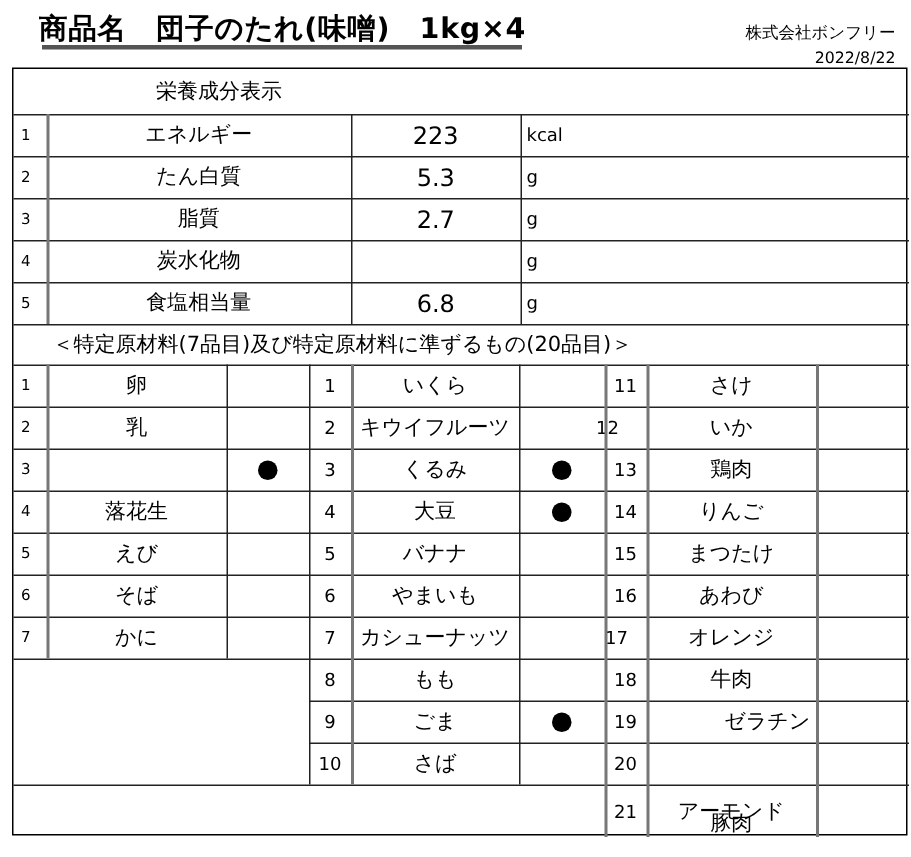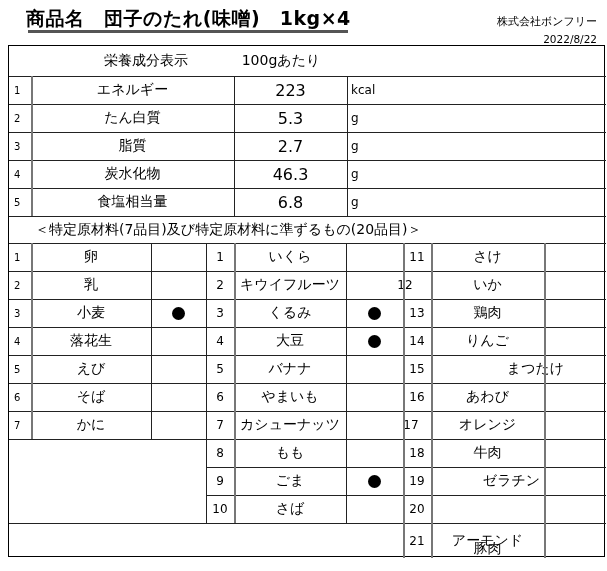--- a/index.html
+++ b/index.html
@@ -24,40 +24,38 @@
 <body>
 
 <div class="abs title">商品名　団子のたれ(味噌)　1kg×4</div>
 <div class="abs title-underline"></div>
 <div class="abs company">株式会社ボンフリー</div>
 <div class="abs date">2022/8/22</div>
 
 <div class="abs tbl" id="table" style="left:8px;top:45px;width:597px;height:512px;">
     <div class="cell" style="left: 0px; top: 0px; width: 597px; height: 30px;"></div>
     <div class="cell" style="left: 72px; top: 0px; width: 130px; height: 30px;">栄養成分表示</div>
-    <div class="cell" style="left: 217px; top: 0px; width: 110px; height: 30px;">100gあたり</div>
     <div class="hl" style="left: 0px; top: 30px; width: 597px;"></div>
     <div class="cell num" style="left: 0px; top: 30px; width: 22px; height: 28px;">1</div>
     <div class="cell" style="left: 22px; top: 30px; width: 203px; height: 28px;">エネルギー</div>
     <div class="cell val" style="left: 225px; top: 30px; width: 113px; height: 28px;">223</div>
     <div class="cell unit" style="left: 338px; top: 30px; width: 258px; height: 28px;">kcal</div>
     <div class="hl" style="left: 0px; top: 58px; width: 597px;"></div>
     <div class="cell num" style="left: 0px; top: 58px; width: 22px; height: 28px;">2</div>
     <div class="cell" style="left: 22px; top: 58px; width: 203px; height: 28px;">たん白質</div>
     <div class="cell val" style="left: 225px; top: 58px; width: 113px; height: 28px;">5.3</div>
     <div class="cell unit" style="left: 338px; top: 58px; width: 258px; height: 28px;">g</div>
     <div class="hl" style="left: 0px; top: 86px; width: 597px;"></div>
     <div class="cell num" style="left: 0px; top: 86px; width: 22px; height: 28px;">3</div>
     <div class="cell" style="left: 22px; top: 86px; width: 203px; height: 28px;">脂質</div>
     <div class="cell val" style="left: 225px; top: 86px; width: 113px; height: 28px; text-align: center;">2.7</div>
     <div class="cell unit" style="left: 338px; top: 86px; width: 258px; height: 28px;">g</div>
     <div class="hl" style="left: 0px; top: 114px; width: 597px;"></div>
     <div class="cell num" style="left: 0px; top: 114px; width: 22px; height: 28px;">4</div>
     <div class="cell" style="left: 22px; top: 114px; width: 203px; height: 28px;">炭水化物</div>
-    <div class="cell val" style="left: 225px; top: 114px; width: 113px; height: 28px;">46.3</div>
     <div class="cell unit" style="left: 338px; top: 114px; width: 258px; height: 28px;">g</div>
     <div class="hl" style="left: 0px; top: 142px; width: 597px;"></div>
     <div class="cell num" style="left: 0px; top: 142px; width: 22px; height: 28px;">5</div>
     <div class="cell" style="left: 22px; top: 142px; width: 203px; height: 28px;">食塩相当量</div>
     <div class="cell val" style="left: 225px; top: 142px; width: 113px; height: 28px;">6.8</div>
     <div class="cell unit" style="left: 338px; top: 142px; width: 258px; height: 28px;">g</div>
     <div class="hl" style="left: 0px; top: 170px; width: 597px;"></div>
     <div class="vl thick" style="left: 22px; top: 30px; height: 140px;"></div>
     <div class="vl" style="left: 225px; top: 30px; height: 140px;"></div>
     <div class="vl" style="left: 338px; top: 30px; height: 140px;"></div>
@@ -65,21 +63,20 @@
     <div class="hl" style="left: 0px; top: 197px; width: 597px;"></div>
     <div class="cell num" style="left: 0px; top: 197px; width: 22px; height: 28px;">1</div>
     <div class="cell" style="left: 22px; top: 197px; width: 120px; height: 28px;">卵</div>
     <div class="cell" style="left: 142px; top: 197px; width: 55px; height: 28px;"></div>
     <div class="hl" style="left: 0px; top: 225px; width: 197px;"></div>
     <div class="cell num" style="left: 0px; top: 225px; width: 22px; height: 28px;">2</div>
     <div class="cell" style="left: 22px; top: 225px; width: 120px; height: 28px;">乳</div>
     <div class="cell" style="left: 142px; top: 225px; width: 55px; height: 28px;"></div>
     <div class="hl" style="left: 0px; top: 253px; width: 197px;"></div>
     <div class="cell num" style="left: 0px; top: 253px; width: 22px; height: 28px;">3</div>
-    <div class="cell" style="left: 22px; top: 253px; width: 120px; height: 28px;">小麦</div>
     <div class="cell" style="left: 142px; top: 253px; width: 55px; height: 28px;">
       <span class="dot"></span>
     </div>
     <div class="hl" style="left: 0px; top: 281px; width: 197px;"></div>
     <div class="cell num" style="left: 0px; top: 281px; width: 22px; height: 28px;">4</div>
     <div class="cell" style="left: 22px; top: 281px; width: 120px; height: 28px;">落花生</div>
     <div class="cell" style="left: 142px; top: 281px; width: 55px; height: 28px;"></div>
     <div class="hl" style="left: 0px; top: 309px; width: 197px;"></div>
     <div class="cell num" style="left: 0px; top: 309px; width: 22px; height: 28px;">5</div>
     <div class="cell" style="left: 22px; top: 309px; width: 120px; height: 28px;">えび</div>
@@ -155,21 +152,21 @@
     <div class="hl" style="left: 394px; top: 253px; width: 203px;"></div>
     <div class="cell num2" style="left: 394px; top: 253px; width: 28px; height: 28px;">13</div>
     <div class="cell" style="left: 422px; top: 253px; width: 113px; height: 28px;">鶏肉</div>
     <div class="cell" style="left: 535px; top: 253px; width: 61px; height: 28px;"></div>
     <div class="hl" style="left: 394px; top: 281px; width: 203px;"></div>
     <div class="cell num2" style="left: 394px; top: 281px; width: 28px; height: 28px;">14</div>
     <div class="cell" style="left: 422px; top: 281px; width: 113px; height: 28px;">りんご</div>
     <div class="cell" style="left: 535px; top: 281px; width: 61px; height: 28px;"></div>
     <div class="hl" style="left: 394px; top: 309px; width: 203px;"></div>
     <div class="cell num2" style="left: 394px; top: 309px; width: 28px; height: 28px;">15</div>
-    <div class="cell" style="left: 422px; top: 309px; width: 113px; height: 28px; margin-left: 48px;">まつたけ</div>
+    <div class="cell" style="left: 422px; top: 309px; width: 113px; height: 28px;">まつたけ</div>
     <div class="cell" style="left: 535px; top: 309px; width: 61px; height: 28px;"></div>
     <div class="hl" style="left: 394px; top: 337px; width: 203px;"></div>
     <div class="cell num2" style="left: 394px; top: 337px; width: 28px; height: 28px;">16</div>
     <div class="cell" style="left: 422px; top: 337px; width: 113px; height: 28px;">あわび</div>
     <div class="cell" style="left: 535px; top: 337px; width: 61px; height: 28px;"></div>
     <div class="hl" style="left: 394px; top: 365px; width: 203px;"></div>
     <div class="cell num2" style="left: 394px; top: 365px; width: 16px; height: 28px;">17</div>
     <div class="cell" style="left: 422px; top: 365px; width: 113px; height: 28px;">オレンジ</div>
     <div class="cell" style="left: 535px; top: 365px; width: 61px; height: 28px;"></div>
     <div class="hl" style="left: 394px; top: 393px; width: 203px;"></div>

